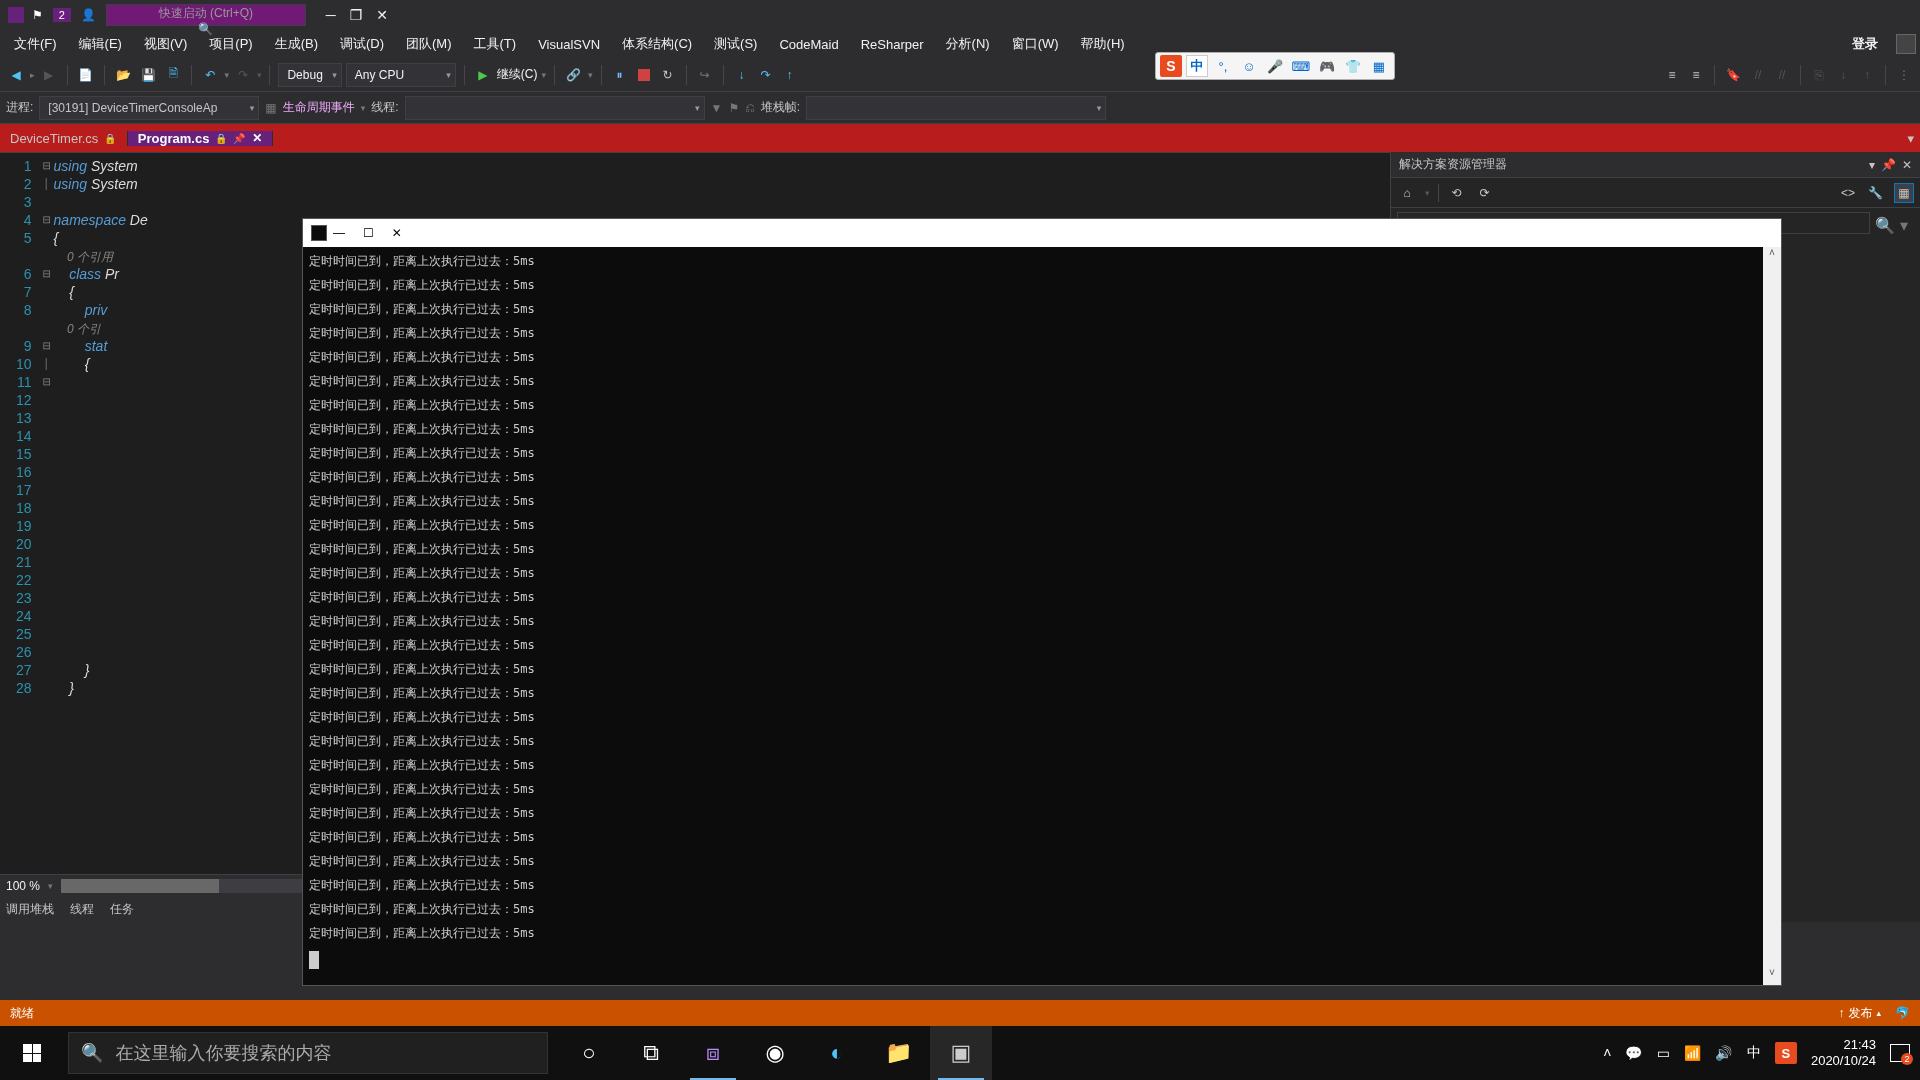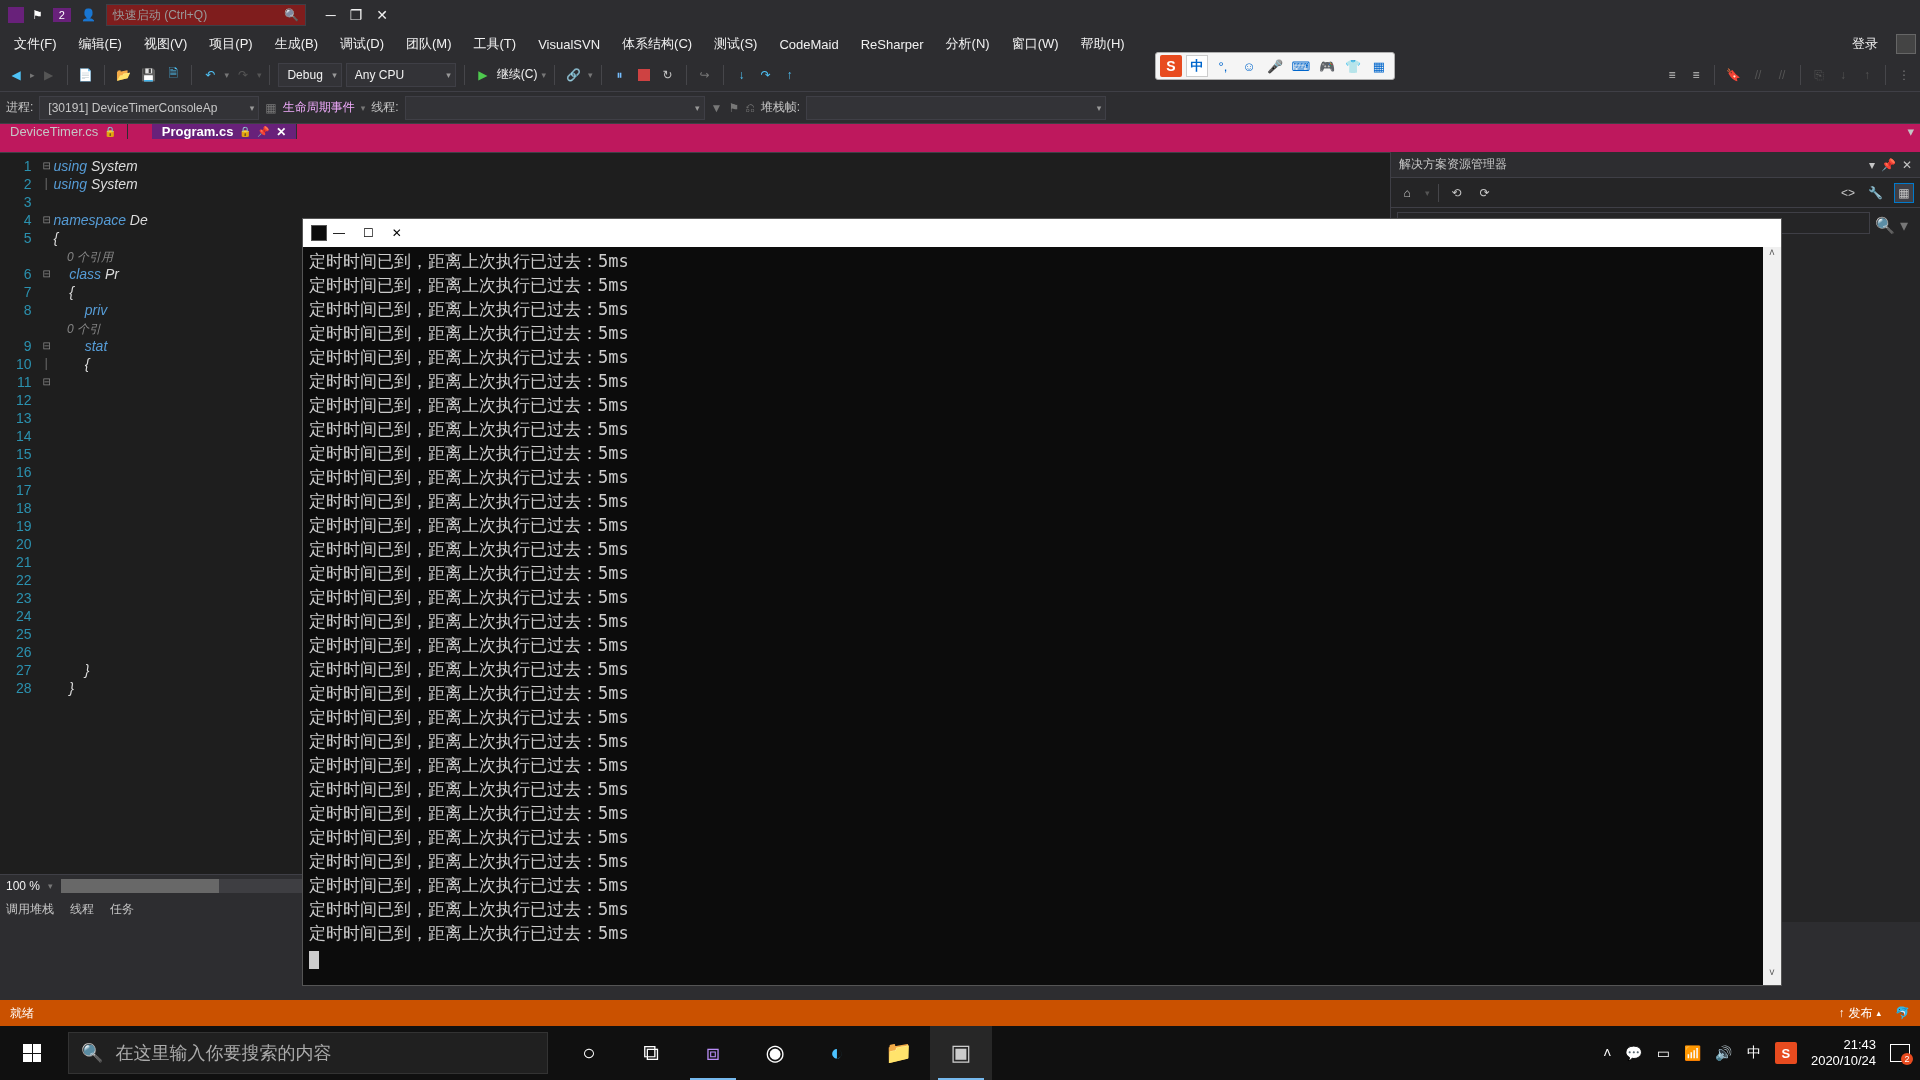--- a/index.html
+++ b/index.html
@@ -5,29 +5,29 @@
 * { margin: 0; padding: 0; box-sizing: border-box; font-family: "Segoe UI", sans-serif; }
 body { background: #2d2d30; color: #f1f1f1; width: 1920px; height: 1080px; overflow: hidden; position: relative; }
 
 
 .titlebar { height: 30px; background: #2d2d30; display: flex; align-items: center; padding: 0 8px; font-size: 12px; color: #999; }
 .titlebar .vs-icon { width: 16px; height: 16px; background: #68217a; margin-right: 8px; }
 .titlebar .title { flex: 1; }
 .titlebar .right { display: flex; align-items: center; gap: 10px; }
 .notif-badge { background: #68217a; color: #fff; padding: 1px 6px; font-size: 11px; display: flex; align-items: center; gap: 4px; }
 .flag-icon { color: #fff; }
-.quicklaunch { background: #7f1d1d; border: 1px solid #3f3f46; height: 22px; width: 200px; color: #999; padding: 0 6px; font-size: 12px; display: flex; align-items: center; justify-content: space-between; }
+.quicklaunch { background: #701a75; border: 1px solid #3f3f46; height: 22px; width: 200px; color: #999; padding: 0 6px; font-size: 12px; display: flex; align-items: center; justify-content: space-between; flex-direction: column; }
 .win-btns { display: flex; gap: 14px; color: #f1f1f1; font-size: 14px; margin-left: 10px; }
 .win-btns span { cursor: default; }
 
 
 .menubar { height: 28px; background: #2d2d30; display: flex; align-items: center; padding: 0 4px; font-size: 13px; gap: 2px; }
 .menubar .item { padding: 4px 10px; color: #f1f1f1; }
 .menubar .spacer { flex: 1; }
-.menubar .login { padding: 4px 10px; }
+.menubar .login { padding: 4px 10px; font-weight: bold; }
 .avatar-icon { width: 20px; height: 20px; background: #444; border: 1px solid #666; margin-left: 6px; }
 
 
 .ime-bar { position: absolute; top: 52px; left: 1155px; background: #f5f5f5; border: 1px solid #b0b0b0; border-radius: 3px; display: flex; align-items: center; padding: 2px 4px; gap: 4px; z-index: 50; }
 .ime-bar .s-logo { width: 22px; height: 22px; background: #e84b1f; color: #fff; display: flex; align-items: center; justify-content: center; font-weight: bold; font-size: 14px; border-radius: 2px; }
 .ime-bar .ime-btn { width: 22px; height: 22px; display: flex; align-items: center; justify-content: center; font-size: 13px; color: #0066cc; }
 .ime-bar .ime-btn.cn { background: #fff; border: 1px solid #ccc; font-weight: bold; }
 
 
 .toolbar { height: 34px; background: #2d2d30; border-bottom: 1px solid #3f3f46; display: flex; align-items: center; padding: 0 6px; gap: 4px; font-size: 12px; }
@@ -43,21 +43,21 @@
 
 
 .debugbar { height: 32px; background: #2d2d30; border-bottom: 1px solid #3f3f46; display: flex; align-items: center; padding: 0 6px; gap: 6px; font-size: 12px; color: #c5c5c5; }
 .db-label { }
 .db-combo { background: #333337; border: 1px solid #3f3f46; height: 24px; padding: 0 18px 0 8px; display: flex; align-items: center; min-width: 220px; position: relative; }
 .db-combo::after { content: "▾"; position: absolute; right: 4px; font-size: 9px; color: #999; }
 .db-combo.wide { min-width: 300px; }
 .db-spacer { flex: 1; }
 
 
-.doctabs { height: 28px; background: #be185d; display: flex; align-items: flex-start; font-size: 13px; gap: 24px; }
+.doctabs { height: 28px; background: #b91c1c; display: flex; align-items: center; font-size: 13px; }
 .doctab { display: flex; align-items: center; padding: 0 10px; gap: 6px; color: #c5c5c5; border-right: 1px solid #2d2d30; }
 .doctab.active { background: #68217a; color: #fff; font-weight: bold; }
 .doctab .lock { font-size: 10px; }
 .doctab .pin { font-size: 10px; }
 .doctab .close { font-size: 12px; }
 .doctabs-spacer { flex: 1; }
 .doctabs-end { display: flex; align-items: center; padding: 0 6px; color: #c5c5c5; }
 
 
 .content { display: flex; height: 770px; }
@@ -91,21 +91,21 @@
 .rp-search input { flex: 1; background: #252526; border: 1px solid #3f3f46; height: 22px; color: #c5c5c5; padding: 0 6px; font-size: 12px; }
 .rp-tree { padding: 6px; font-size: 12px; color: #c5c5c5; }
 
 
 .console-win { position: absolute; top: 218px; left: 302px; width: 1480px; height: 768px; background: #0c0c0c; border: 1px solid #555; z-index: 100; display: flex; flex-direction: column; }
 .cw-title { height: 28px; background: #fff; color: #000; display: flex; align-items: center; padding: 0 8px; font-size: 13px; }
 .cw-title .cw-icon { width: 16px; height: 16px; background: #0c0c0c; border: 1px solid #555; margin-right: 6px; }
 .cw-title .cw-path { flex: 1; }
 .cw-title .cw-btns { display: flex; gap: 18px; font-family: "Segoe UI Symbol"; font-size: 12px; }
 .cw-body { flex: 1; overflow: hidden; display: flex; }
-.cw-text { flex: 1; padding: 2px 6px; font-family: "NSimSun","SimSun",Consolas,monospace; font-size: 17px; line-height: 24px; color: #ccc; white-space: pre; }
+.cw-text { flex: 1; padding: 2px 6px; font-family: "NSimSun","SimSun",Consolas,monospace; font-size: 12px; line-height: 24px; color: #ccc; white-space: pre; }
 .cw-scroll { width: 18px; background: #f0f0f0; position: relative; }
 .cw-scroll .up, .cw-scroll .down { height: 18px; text-align: center; font-size: 10px; color: #555; }
 .cw-scroll .down { position: absolute; bottom: 0; width: 100%; }
 .cw-cursor { display: inline-block; width: 10px; height: 18px; background: #ccc; vertical-align: bottom; }
 
 
 .statusbar { position: absolute; bottom: 54px; left: 0; right: 0; height: 26px; background: #ca5100; display: flex; align-items: center; padding: 0 10px; font-size: 12px; color: #fff; gap: 14px; }
 .statusbar .sb-spacer { flex: 1; }
 .statusbar .sb-item { display: flex; align-items: center; gap: 4px; }
 

